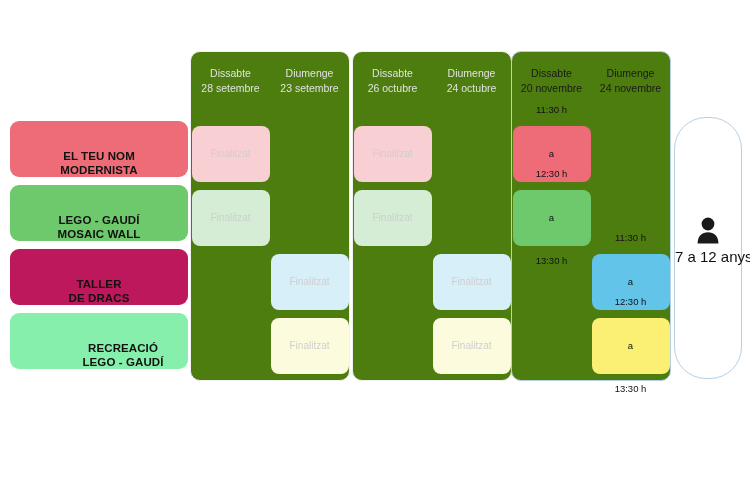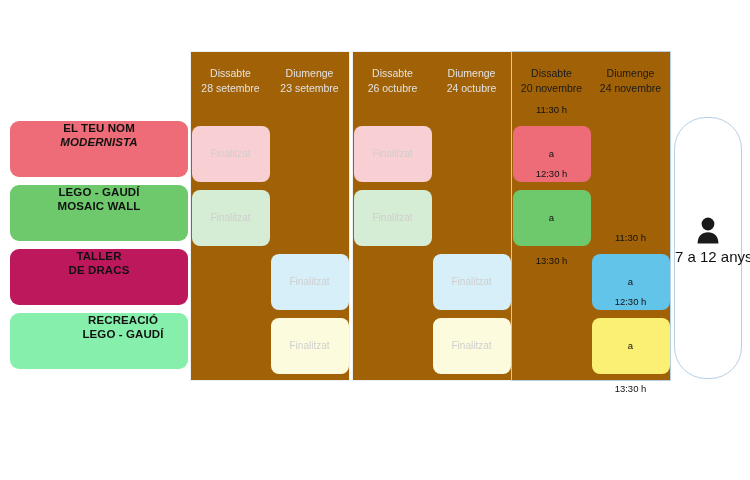--- a/index.html
+++ b/index.html
@@ -24,44 +24,44 @@
   .activities {
     position: absolute;
     left: 10px;
     top: 121px;
     width: 178px;
   }
   .activity {
     width: 178px;
     border-radius: 9px;
     display: flex;
-    align-items: flex-start;
+    align-items: flex-end;
     justify-content: center;
     text-align: center;
     font-size: 11.5px;
     font-weight: 700;
     line-height: 14px;
     letter-spacing: 0.1px;
     color: #111111;
     box-sizing: border-box;
     margin-bottom: 8px;
   }
   .activity.r1 { height: 56px; }
   .activity.r2 { height: 56px; }
   .activity.r3 { height: 56px; }
   .activity.r4 { height: 56px; }
 
   
   .panel {
     position: absolute;
     top: 51px;
     height: 330px;
-    border-radius: 1px;
+    border-radius: 10px;
     box-sizing: border-box;
-    background: #a16207;
+    background: #4d7c0f;
   }
   .panel.inactive {
     border: 1px solid #f0f0f0;
   }
   .panel.active {
     border: 1px solid #b6cfe6;
   }
   .panel .hdr {
     position: absolute;
     top: 14px;
@@ -151,21 +151,21 @@
 </style>
 </head>
 <body>
 
 <div id="root">
 
   <div class="activities">
       <div class="activity r1" style="background: rgb(237, 108, 120);">
         <div>
           <span style="display: block;">EL TEU NOM</span>
-          <span style="display: block; font-style: italic;">MODERNISTA</span>
+          <span style="display: block;">MODERNISTA</span>
         </div>
       </div>
       <div class="activity r2" style="background: rgb(109, 201, 107);">
         <div>
           <span style="display: block;">LEGO - GAUDÍ</span>
           <span style="display: block;">MOSAIC WALL</span>
         </div>
       </div>
       <div class="activity r3" style="background: #be185d;">
         <div>

